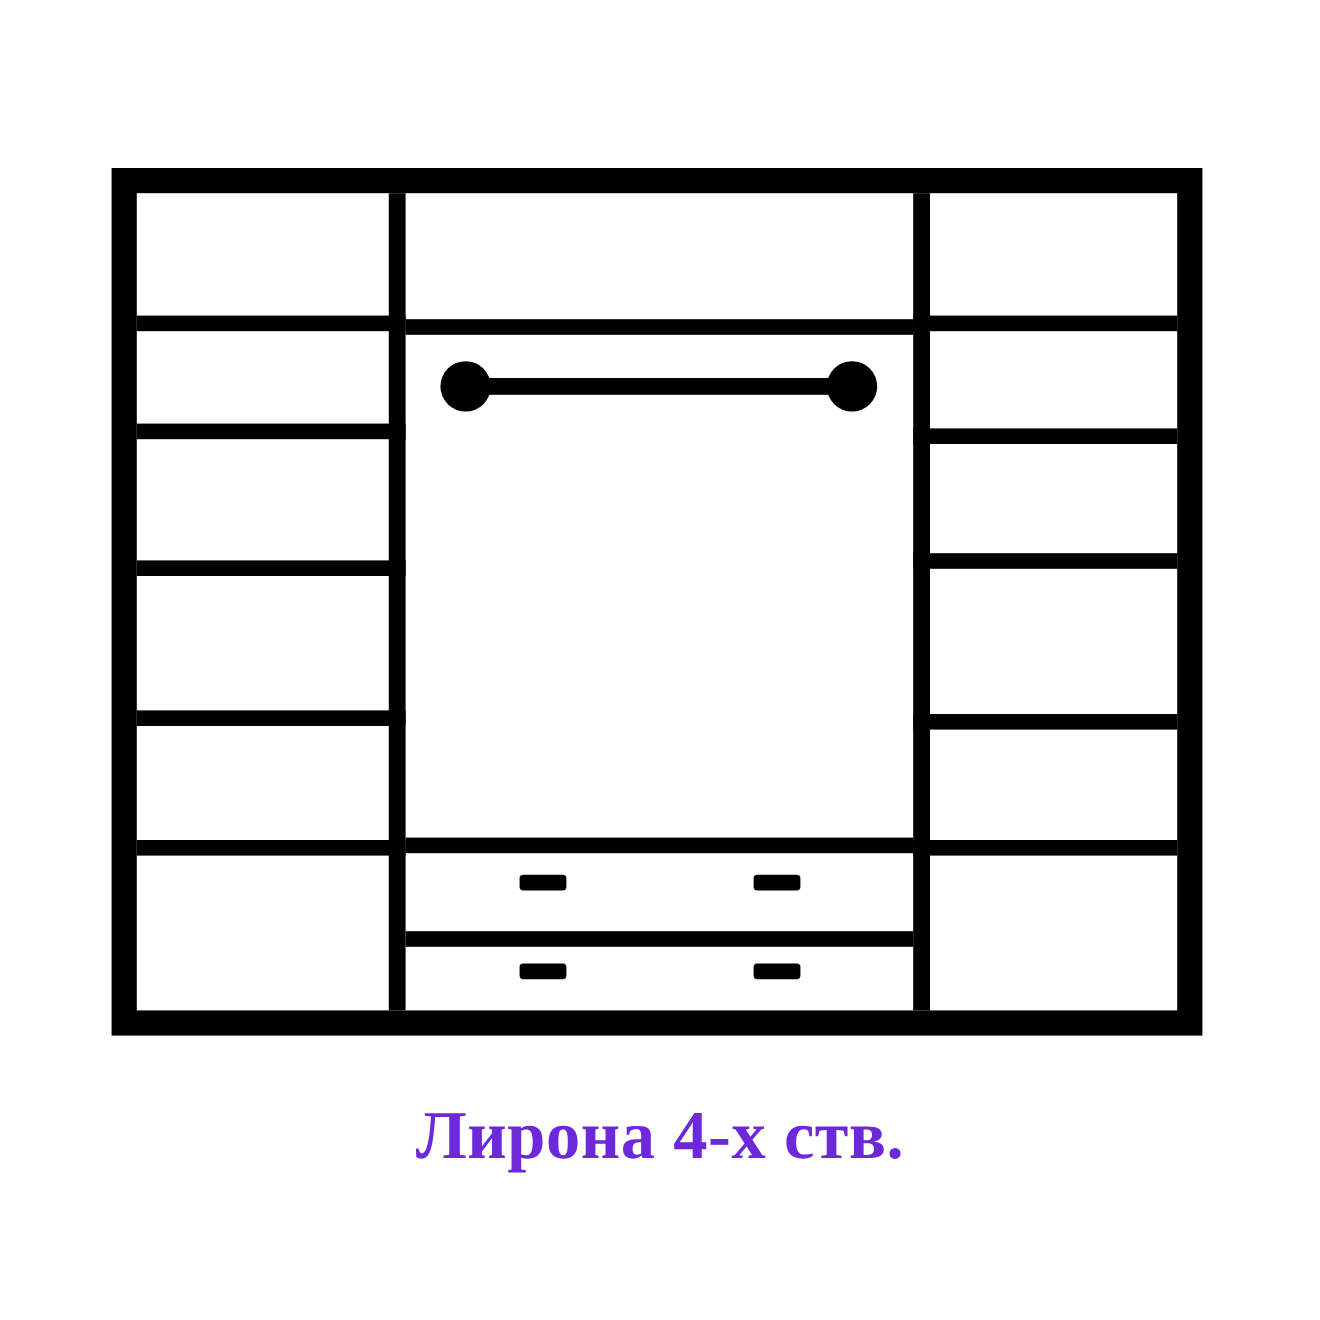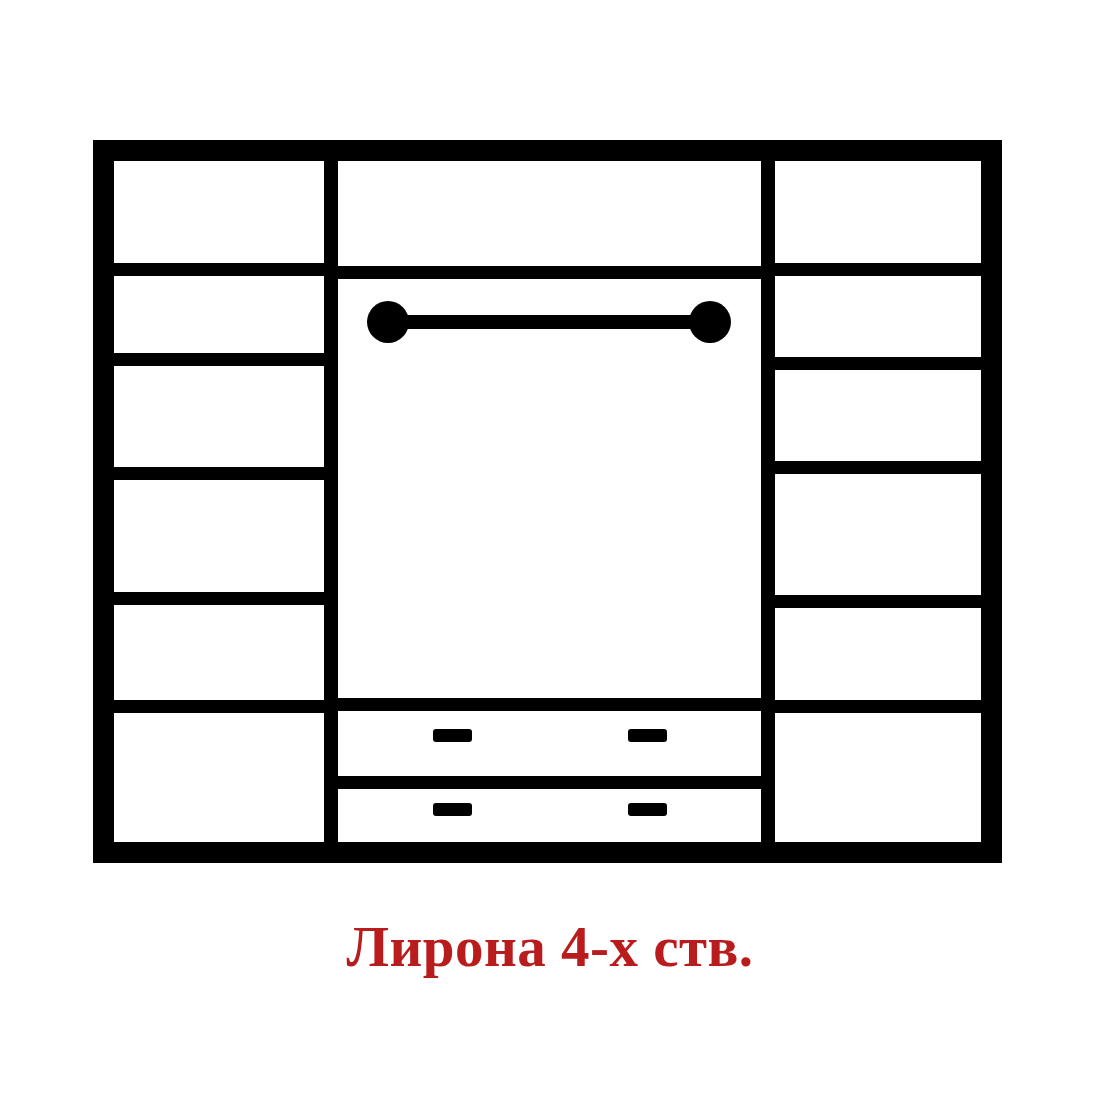--- a/index.html
+++ b/index.html
@@ -58,13 +58,13 @@
     <div class="abs" style="left: 367px; top: 301px; width: 42px; height: 42px; background: rgb(0, 0, 0); border-radius: 50%;"></div>
     <div class="abs" style="left: 689px; top: 301px; width: 42px; height: 42px; background: rgb(0, 0, 0); border-radius: 50%;"></div>
     <div class="abs" style="left: 338px; top: 698px; width: 423px; height: 13px; background: rgb(0, 0, 0);"></div>
     <div class="abs" style="left: 338px; top: 776px; width: 423px; height: 13px; background: rgb(0, 0, 0);"></div>
     <div class="abs" style="left: 433px; top: 729px; width: 39px; height: 13px; background: rgb(0, 0, 0); border-radius: 3px;"></div>
     <div class="abs" style="left: 628px; top: 729px; width: 39px; height: 13px; background: rgb(0, 0, 0); border-radius: 3px;"></div>
     <div class="abs" style="left: 433px; top: 803px; width: 39px; height: 13px; background: rgb(0, 0, 0); border-radius: 3px;"></div>
     <div class="abs" style="left: 628px; top: 803px; width: 39px; height: 13px; background: rgb(0, 0, 0); border-radius: 3px;"></div>
   </div>
 
-<div id="caption" style="color: #b91c1c;">Лирона 4-х ств.</div>
+<div id="caption" style="color: #6d28d9;">Лирона 4-х ств.</div>
 
 </body></html>

